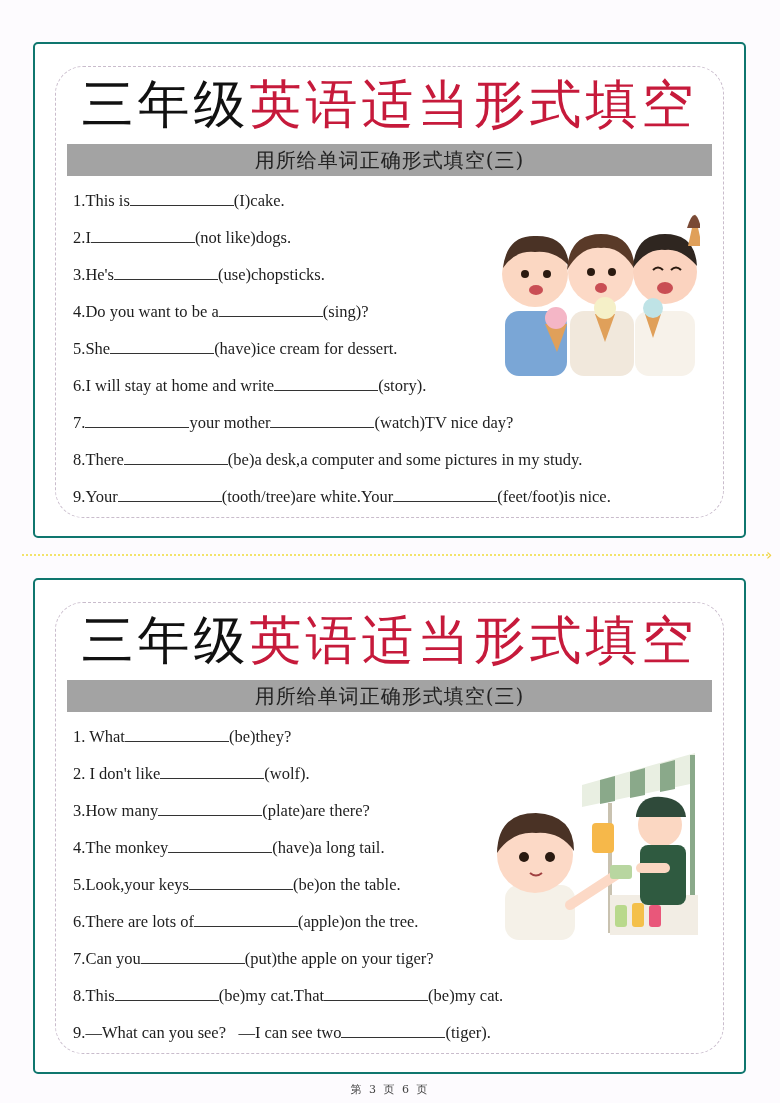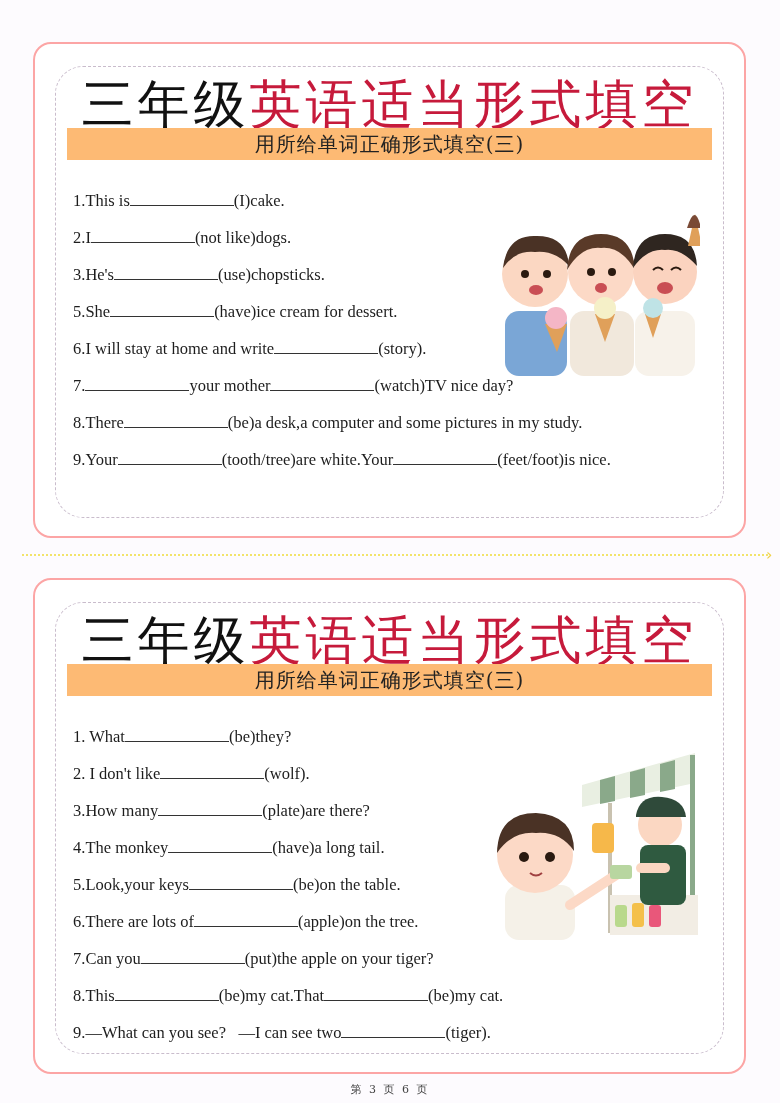--- a/index.html
+++ b/index.html
@@ -4,43 +4,43 @@
 <style>
   html, body { margin: 0; padding: 0; }
   body {
     width: 780px; height: 1103px; position: relative; overflow: hidden;
     background: #fdfbfe;
     font-family: "Liberation Serif", "DejaVu Serif", serif;
     color: #222;
   }
   .card {
     position: absolute; left: 33px; width: 713px;
-    border: 2px solid #fca5a5;
-    border-radius: 18px;
+    border: 2px solid #0f766e;
+    border-radius: 5px;
     background: #ffffff;
     box-sizing: border-box;
   }
   .card.c1 { top: 42px; height: 496px; }
   .card.c2 { top: 578px; height: 496px; }
   .inner {
     position: absolute; left: 20px; right: 20px; top: 22px; bottom: 18px;
     border: 1.5px dashed #c9bccc;
     border-radius: 28px;
   }
   .title {
     position: absolute; left: 0; right: 0; top: 30px;
     text-align: center; font-size: 52px; line-height: 60px;
     font-family: "DejaVu Serif", serif; letter-spacing: 4px;
     white-space: nowrap;
   }
   .title .black { color: #111; }
   .title .red { color: #c61a3b; }
   .subtitle-band {
-    position: absolute; left: 32px; right: 32px; top: 84px; height: 32px;
-    background: #fdba74;
+    position: absolute; left: 32px; right: 32px; top: 100px; height: 32px;
+    background: #a3a3a3;
     text-align: center; font-size: 20px; line-height: 32px;
     color: #222; font-family: "DejaVu Serif", serif; letter-spacing: 1px;
   }
   .questions {
     position: absolute; left: 38px; top: 146px; right: 30px;
   }
   .q {
     height: 37px; font-size: 16.5px; line-height: 22px;
     white-space: nowrap; color: #1d1d1d;
   }
@@ -72,20 +72,21 @@
   <div class="inner"></div>
   <div class="title">
     <span class="black">三年级</span><span class="red">英语适当形式填空</span>
   </div>
   <div class="subtitle-band">用所给单词正确形式填空(三)</div>
 
   <div class="questions">
     <div class="q"><span>1.This is</span><span class="blank"></span><span>(I)cake.</span></div>
     <div class="q"><span>2.I</span><span class="blank"></span><span>(not like)dogs.</span></div>
     <div class="q"><span>3.He's</span><span class="blank"></span><span>(use)chopsticks.</span></div>
+    <div class="q"><span>4.Do you want to be a</span><span class="blank"></span><span>(sing)?</span></div>
     <div class="q"><span>5.She</span><span class="blank"></span><span>(have)ice cream for dessert.</span></div>
     <div class="q"><span>6.I will stay at home and write</span><span class="blank"></span><span>(story).</span></div>
     <div class="q"><span>7.</span><span class="blank"></span><span>your mother</span><span class="blank"></span><span>(watch)TV nice day?</span></div>
     <div class="q"><span>8.There</span><span class="blank"></span><span>(be)a desk,a computer and some pictures in my study.</span></div>
     <div class="q"><span>9.Your</span><span class="blank"></span><span>(tooth/tree)are white.Your</span><span class="blank"></span><span>(feet/foot)is nice.</span></div>
   </div>
 
   <svg class="illus" style="left:460px; top:162px;" width="205" height="170" viewBox="0 0 205 170">
 
     <rect x="10" y="105" width="62" height="65" rx="14" fill="#7aa6d6"></rect>

